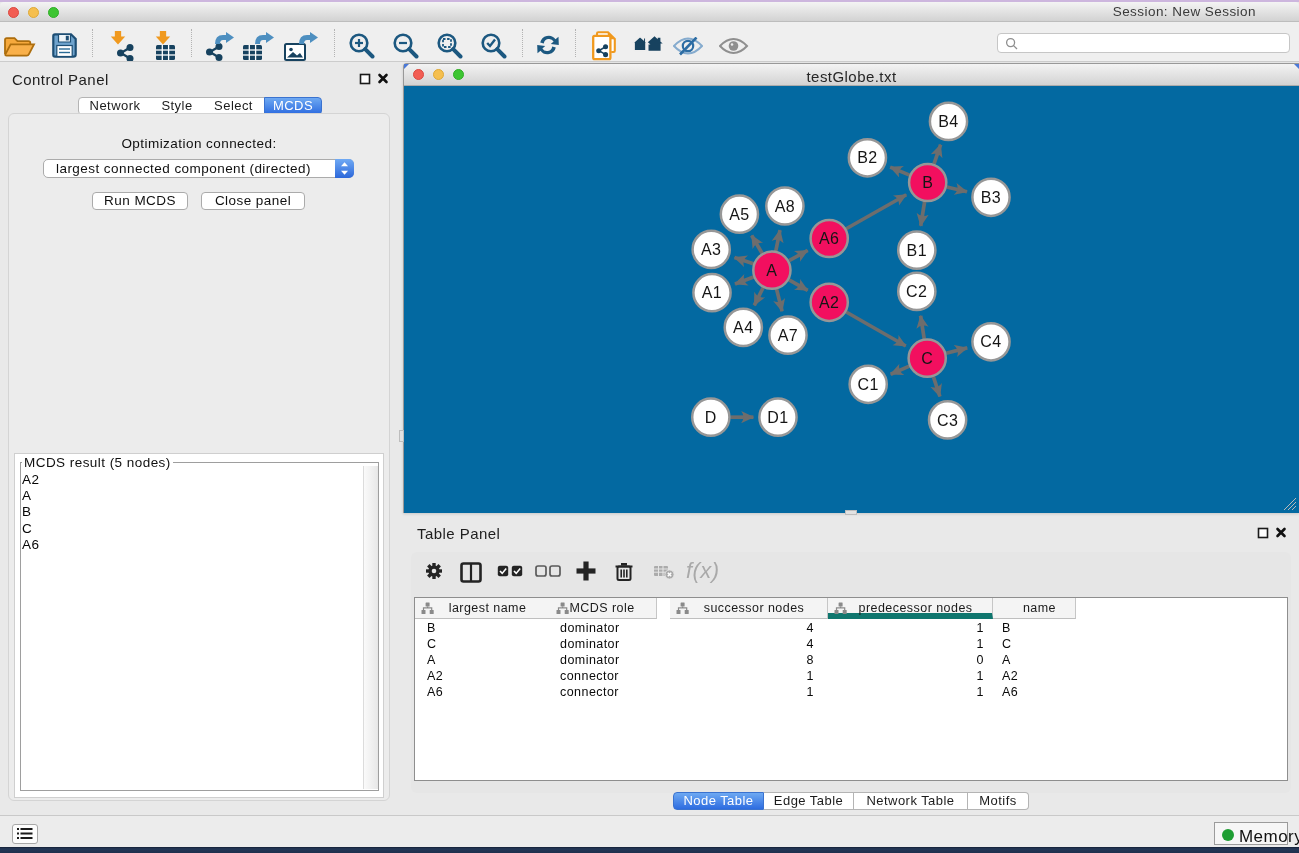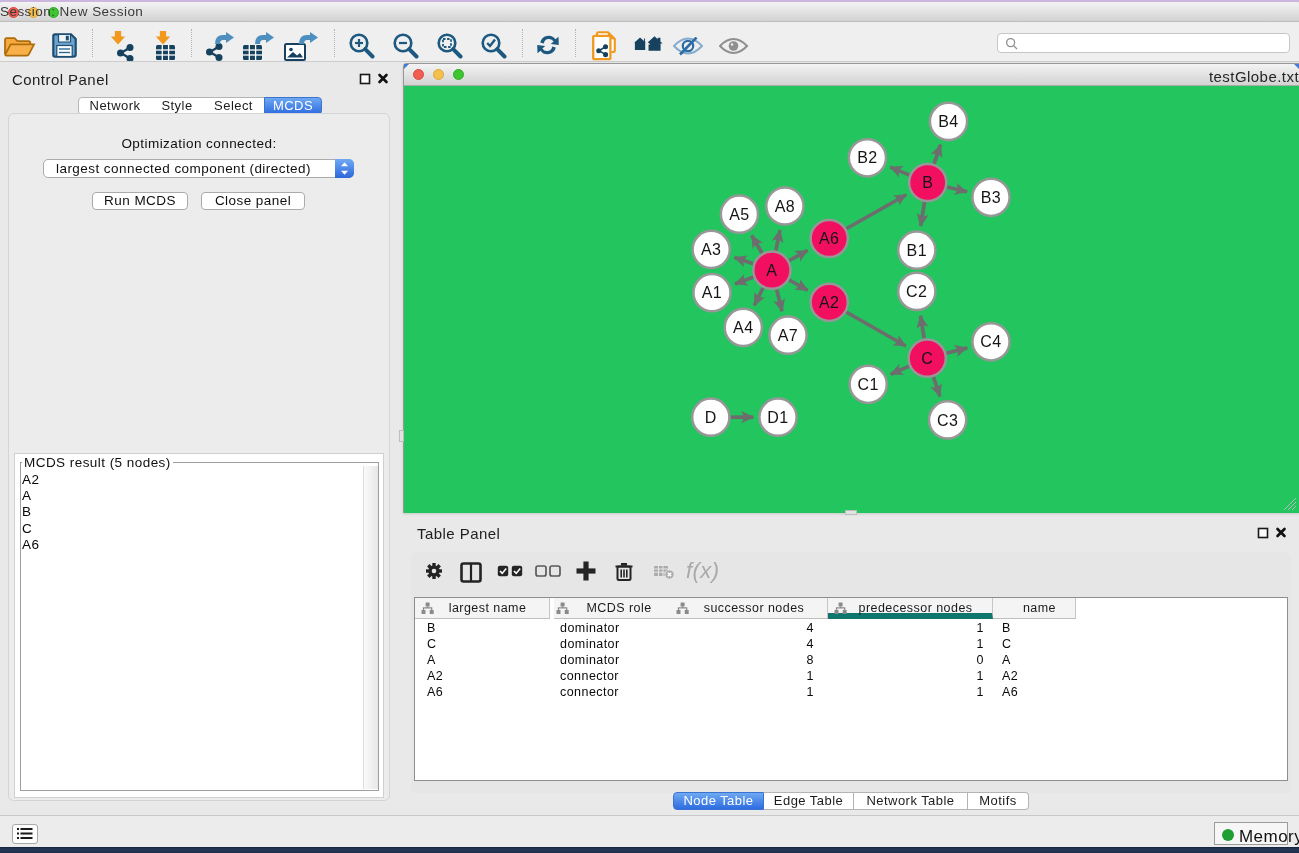--- a/index.html
+++ b/index.html
@@ -17,21 +17,21 @@
 </style>
 </head>
 <body>
 
 <div class="abs" style="left:0;top:0;width:1299px;height:2px;background:#cdb6de"></div>
 
 <div class="abs" style="left:0;top:2px;width:1299px;height:20px;background:linear-gradient(#f4f4f4,#d2d2d2);border-bottom:1px solid #bdbdbd;border-radius:4px 4px 0 0">
   <div class="tl" style="left:7.5px;background:#f25d53;border:0.5px solid #db4840"></div>
   <div class="tl" style="left:27.5px;background:#f5bf4f;border:0.5px solid #dfa936"></div>
   <div class="tl" style="left:47.5px;background:#3dc532;border:0.5px solid #2fae26"></div>
-  <div class="abs ttext" style="left:0;width:1240px;top:2px;text-align:left;font-size:13.5px">Session: New Session</div>
+  <div class="abs ttext" style="left:16px;width:1240px;top:2px;text-align:right;font-size:13.5px">Session: New Session</div>
 </div>
 
 <div class="abs" style="left:0;top:22px;width:1299px;height:40px;background:#efefef;border-bottom:1px solid #cccccc"></div>
 <div class="sep" style="left:92px"></div>
 <div class="sep" style="left:191px"></div>
 <div class="sep" style="left:334px"></div>
 <div class="sep" style="left:522px"></div>
 <div class="sep" style="left:575px"></div>
 
 <svg class="abs" style="left:3px;top:34px" width="33" height="24" viewBox="0 0 33 24">
@@ -228,23 +228,23 @@
   <div class="abs" style="left:0;top:0;width:895px;height:22px;background:linear-gradient(#f3f3f3,#d3d3d3);border-bottom:1px solid #ababab;border-radius:4px 0 0 0">
     <svg class="abs" style="left:0;top:0" width="5" height="5" viewBox="0 0 5 5">
         <path d="M0,0 L5,0 L0,5 z" fill="#4a79d8"></path>
       </svg>
     <svg class="abs" style="right:0;top:0" width="5" height="5" viewBox="0 0 5 5">
         <path d="M5,0 L0,0 L5,5 z" fill="#4a79d8"></path>
       </svg>
     <div class="tl" style="left:8.5px;top:4.5px;background:#f25d53;border:0.5px solid #db4840"></div>
     <div class="tl" style="left:28.5px;top:4.5px;background:#f5bf4f;border:0.5px solid #dfa936"></div>
     <div class="tl" style="left:48.5px;top:4.5px;background:#3dc532;border:0.5px solid #2fae26"></div>
-    <div class="abs ttext" style="left:0;width:895px;top:4px;text-align:right;color:#262626">testGlobe.txt</div>
+    <div class="abs ttext" style="left:0;width:895px;top:4px;text-align:center;color:#262626">testGlobe.txt</div>
   </div>
-  <div class="abs" style="left:0;top:22px;width:895px;height:427px;background:#22c55e">
+  <div class="abs" style="left:0;top:22px;width:895px;height:427px;background:#0369a1">
 <svg width="895" height="427" viewBox="0 0 895 427" style="position:absolute;left:0;top:0">
 <defs>
           <marker id="ah" viewBox="0 0 10 10" refX="9.2" refY="5" markerWidth="3.6" markerHeight="3.6" orient="auto-start-reverse">
             <path d="M0,0.4 Q3.5,5 0,9.6 L9.8,5 z" fill="#6d6d6d"></path>
           </marker>
         </defs>
 <line x1="358.1" y1="167.2" x2="347.7" y2="149.5" stroke="#6d6d6d" stroke-width="3.7" marker-end="url(#ah)"></line>
 <line x1="371.8" y1="165.0" x2="376.0" y2="144.1" stroke="#6d6d6d" stroke-width="3.7" marker-end="url(#ah)"></line>
 <line x1="349.4" y1="177.8" x2="330.5" y2="171.4" stroke="#6d6d6d" stroke-width="3.7" marker-end="url(#ah)"></line>
 <line x1="349.6" y1="191.1" x2="331.0" y2="198.0" stroke="#6d6d6d" stroke-width="3.7" marker-end="url(#ah)"></line>
@@ -397,21 +397,21 @@
 <svg class="abs" style="left:6px;top:4px" width="14" height="13" viewBox="0 0 14 13">
       <g fill="#8a8a8a">
         <rect x="4.6" y="0.5" width="4" height="4" rx="0.5"></rect>
         <rect x="0.5" y="8" width="4" height="4" rx="0.5"></rect>
         <rect x="8.7" y="8" width="4" height="4" rx="0.5"></rect>
       </g>
       <g stroke="#8a8a8a" stroke-width="1.2" fill="none">
         <path d="M2.5 8 L2.5 5.8 L10.7 5.8 L10.7 8 M6.6 5.8 L6.6 4.5"></path>
       </g>
     </svg>
-<div class="hdrcell" style="left:139px;width:120px;border-bottom:1px solid #bfbfbf">MCDS role</div>
+<div class="hdrcell" style="left:122px;width:120px;border-bottom:1px solid #bfbfbf">MCDS role</div>
 <svg class="abs" style="left:141px;top:4px" width="14" height="13" viewBox="0 0 14 13">
       <g fill="#8a8a8a">
         <rect x="4.6" y="0.5" width="4" height="4" rx="0.5"></rect>
         <rect x="0.5" y="8" width="4" height="4" rx="0.5"></rect>
         <rect x="8.7" y="8" width="4" height="4" rx="0.5"></rect>
       </g>
       <g stroke="#8a8a8a" stroke-width="1.2" fill="none">
         <path d="M2.5 8 L2.5 5.8 L10.7 5.8 L10.7 8 M6.6 5.8 L6.6 4.5"></path>
       </g>
     </svg>

